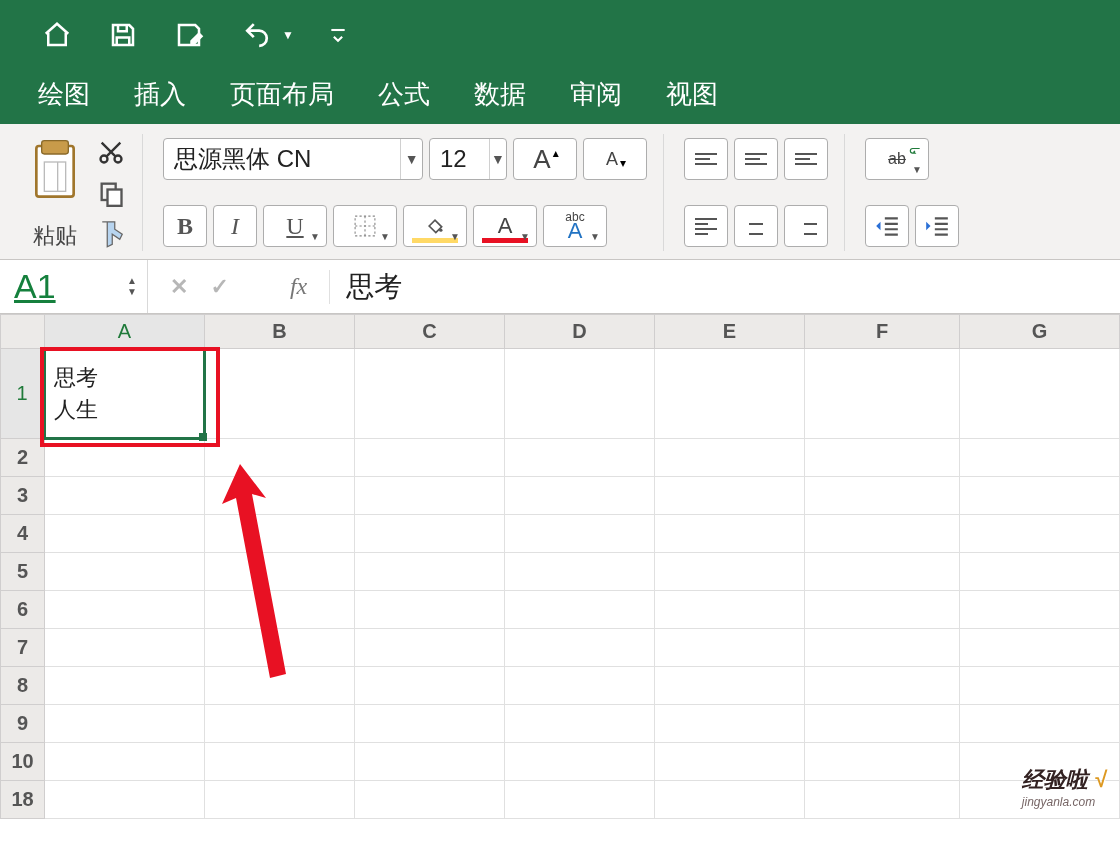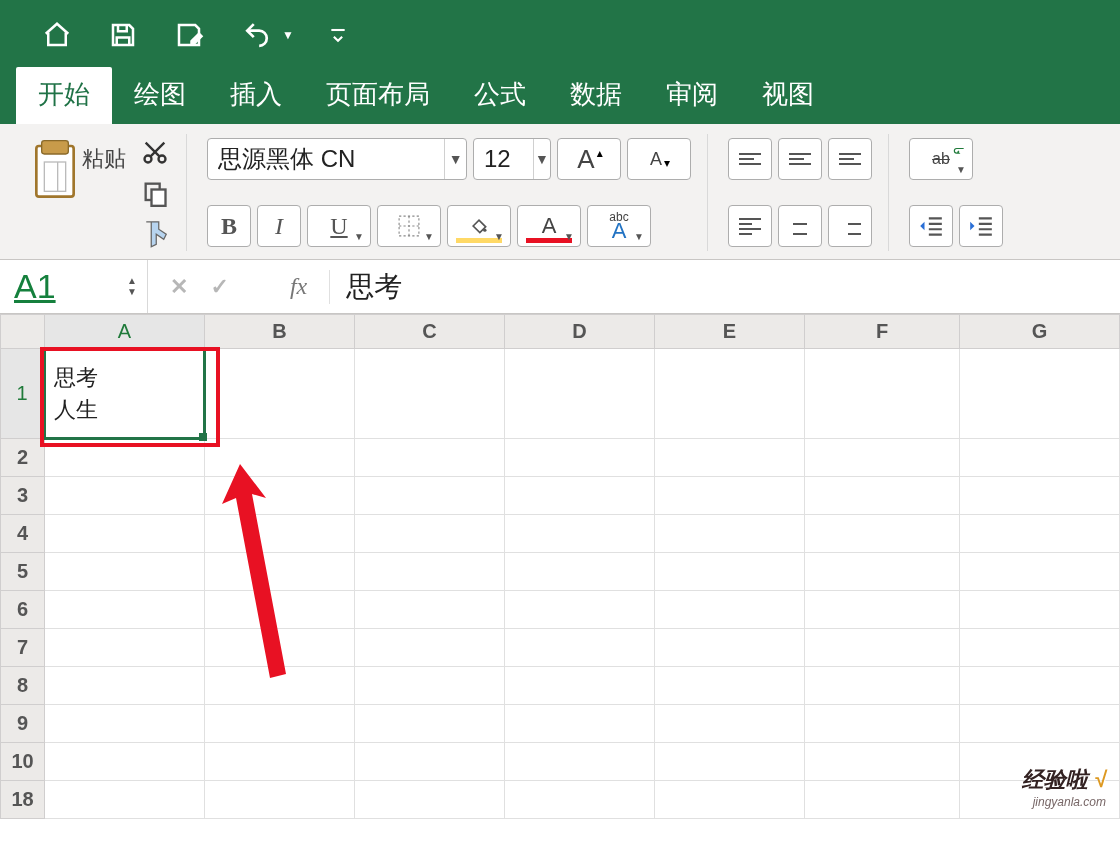--- a/index.html
+++ b/index.html
@@ -12,21 +12,21 @@
   
   .tabs { background: #227447; height: 54px; display: flex; align-items: flex-end; padding-left: 16px; }
   .tab { color: #fff; font-size: 26px; padding: 10px 22px 12px; cursor: pointer; }
   .tab.active { background: #fff; color: #1f7246; font-weight: 500; border-radius: 2px 2px 0 0; }
 
   
   .ribbon { background: #f3f2f1; height: 136px; border-bottom: 1px solid #c8c6c4; display: flex; padding: 10px 10px 8px; gap: 4px; }
   .group { display: flex; align-items: stretch; border-right: 1px solid #d9d9d9; padding: 0 10px; }
   .group:last-child { border-right: none; }
 
-  .paste-col { display: flex; flex-direction: row; align-items: flex-start; justify-content: space-between; padding: 4px 8px 0; }
+  .paste-col { display: flex; flex-direction: column; align-items: center; justify-content: space-between; padding: 4px 8px 0; }
   .paste-label { font-size: 22px; color: #444; margin-top: 6px; }
   .mini-col { display: flex; flex-direction: column; justify-content: space-between; padding: 2px 4px; gap: 6px; }
   .mini-btn { width: 34px; height: 32px; display: flex; align-items: center; justify-content: center; }
 
   .font-group { display:flex; flex-direction:column; justify-content:space-between; padding:4px 6px; gap:10px; }
   .row { display:flex; gap:6px; align-items:center; }
   .combo { display:flex; align-items:center; background:#fff; border:1px solid #adadad; border-radius:4px; height:42px; }
   .combo input { border:none; outline:none; font-size:24px; padding:4px 10px; width:100%; background:transparent; color:#222; }
   .combo .caret { width:24px; text-align:center; color:#555; font-size:14px; border-left:1px solid #d0d0d0; height:100%; display:flex; align-items:center; justify-content:center; }
   .font-name { width:260px; }
@@ -77,21 +77,21 @@
   tr.r1 td.cell { height:90px; }
   td.cell.selected { border:3px solid #227447; line-height:1.45; vertical-align:middle; white-space:pre-line; position:relative; }
   .fill-handle { position:absolute; right:-4px; bottom:-4px; width:8px; height:8px; background:#227447; }
 
   
   .red-box { position:absolute; border:4px solid #e81123; pointer-events:none; }
   
   .arrow { position:absolute; pointer-events:none; }
 
   
-  .wm { position:absolute; right:14px; bottom:10px; text-align:right; }
+  .wm { position:absolute; right:14px; bottom:10px; text-align:left; }
   .wm1 { font-size:22px; font-weight:bold; font-style:italic; color:#322; text-shadow:1px 1px 0 #fff; }
   .wm1 .chk { color:#d92; }
   .wm2 { font-size:12px; color:#766; font-style:italic; }
 
   svg { display:block; }
 </style>
 </head>
 <body>
 
 <div class="titlebar">
@@ -123,21 +123,20 @@
   </div>
   <div class="t-icon">
     <svg width="20" height="20" viewBox="0 0 24 24" fill="none" stroke="#fff" stroke-width="2.5">
         <path d="M4 6h16"></path>
         <path d="M7 14l5 5 5-5"></path>
       </svg>
   </div>
 </div>
 
 <div class="tabs">
-  <div class="tab active">开始</div>
   <div class="tab">绘图</div>
   <div class="tab">插入</div>
   <div class="tab">页面布局</div>
   <div class="tab">公式</div>
   <div class="tab">数据</div>
   <div class="tab">审阅</div>
   <div class="tab">视图</div>
 </div>
 
 <div class="ribbon">

